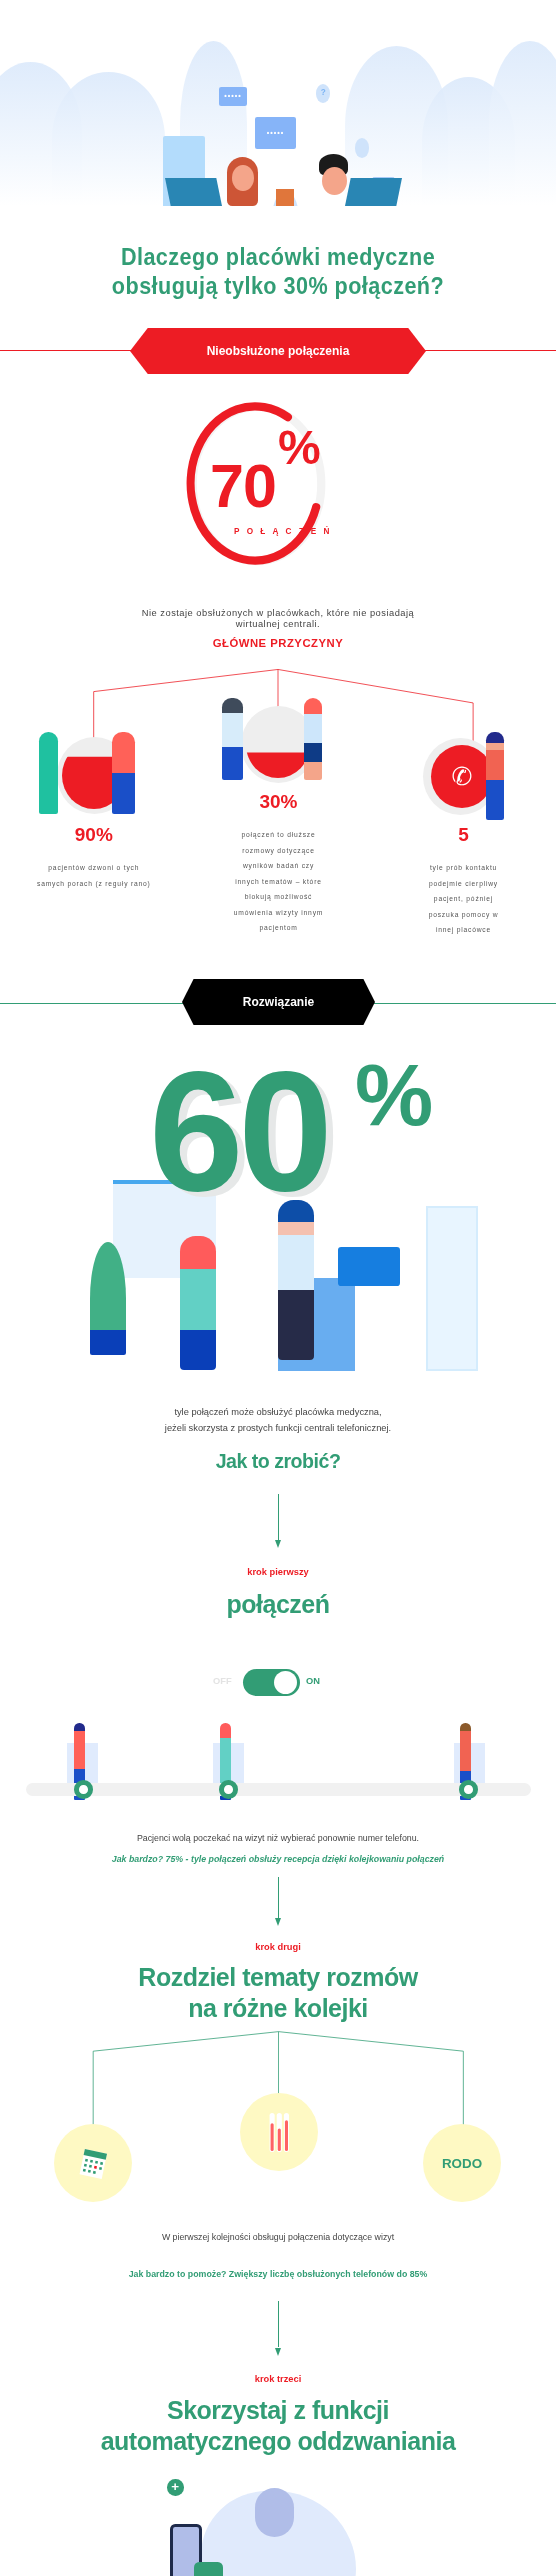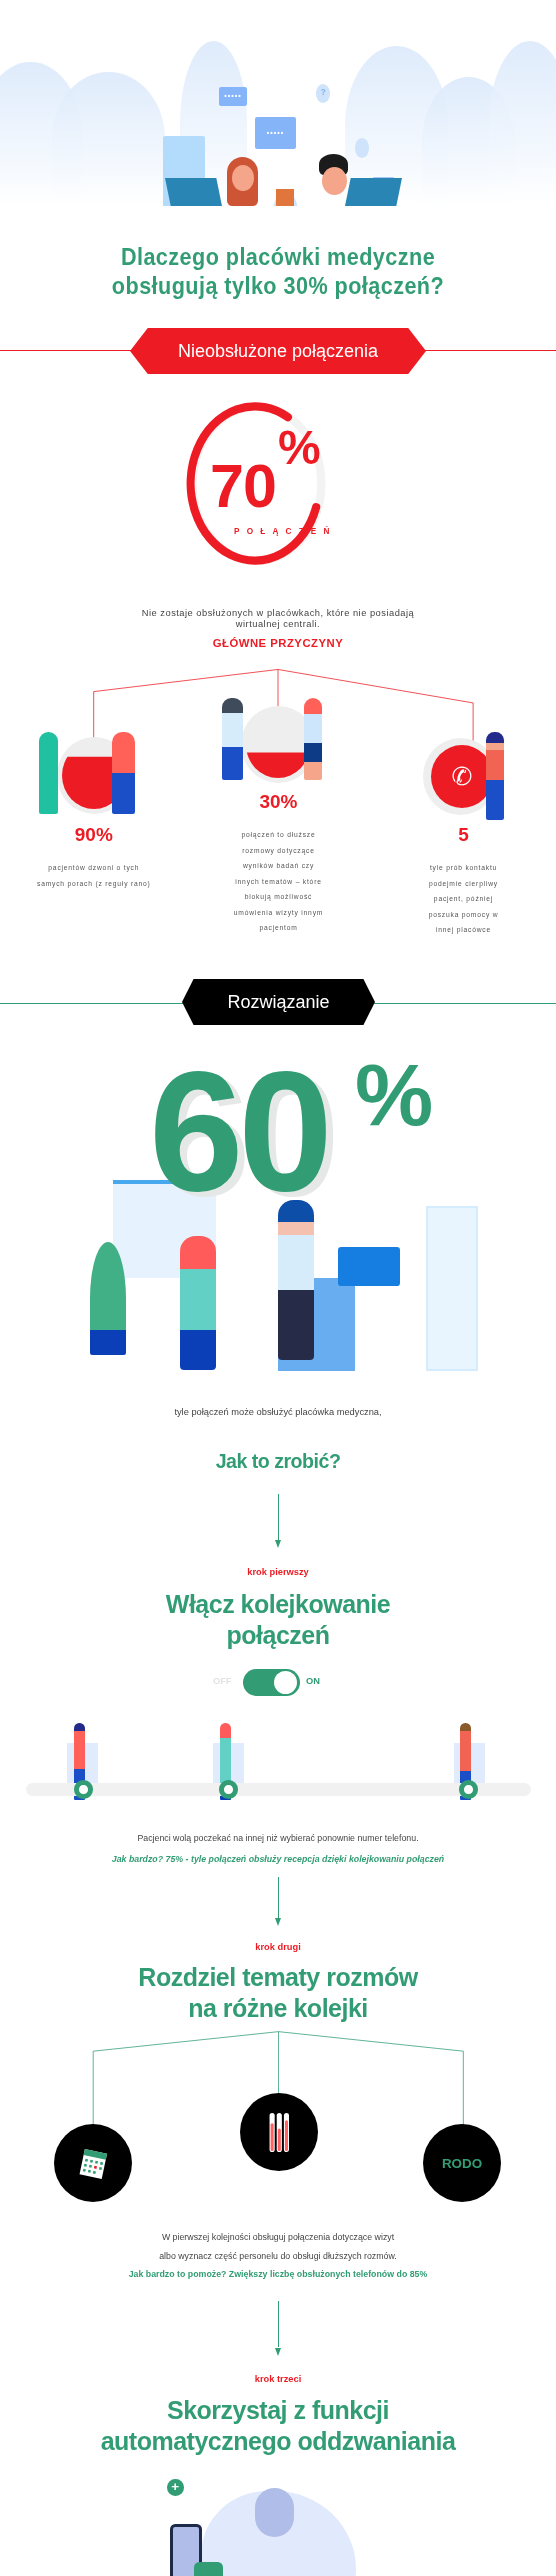--- a/index.html
+++ b/index.html
@@ -11,21 +11,21 @@
   
   .hero { top: 0; left: 0; width: 556px; height: 206px; overflow: hidden; }
   .hill { position: absolute; background: linear-gradient(180deg, #dbe9fb 0%, #f3f8fe 70%, #ffffff 100%); border-radius: 50% 50% 0 0; opacity: .9; }
   .bubble { position: absolute; background: #86b4f8; border-radius: 2.1px; color: #fff; font-size: 7.2px; font-weight: bold; text-align: center; letter-spacing: 1px; }
   .round-ico { position: absolute; border-radius: 50%; background: #cfe3fb; color: #7cb4f4; font-weight: bold; text-align: center; }
 
   .main-title { top: 242px; font-family: "Liberation Sans", sans-serif; font-weight: bold; font-size: 24px; line-height: 29px; color: #329d75; letter-spacing: 0.5px; transform: scaleX(.9); }
 
   
   .ribbon-line { height: 1px; left: 0; width: 556px; }
-  .ribbon { height: 46px; clip-path: polygon(6% 0, 94% 0, 100% 50%, 94% 100%, 6% 100%, 0 50%); color: #fff; font-weight: normal; font-size: 18px; display: flex; align-items: center; justify-content: center; border-radius: 2.1px; }
+  .ribbon { height: 46px; clip-path: polygon(6% 0, 94% 0, 100% 50%, 94% 100%, 6% 100%, 0 50%); color: #fff; font-weight: bold; font-size: 12px; display: flex; align-items: center; justify-content: center; border-radius: 2.1px; }
 
   
   .ring70 { top: 399px; left: 185px; width: 144px; height: 170px; }
   .big70 { top: 451px; left: 210px; font-size: 61px; font-weight: bold; color: #ed1c24; letter-spacing: -1px; }
   .pct70 { top: 420px; left: 278px; font-size: 48px; font-weight: bold; color: #ed1c24; }
   .polaczen { top: 527px; left: 234px; font-size: 8.2px; font-weight: bold; color: #ed1c24; letter-spacing: 7.2px; }
   .sub70 { top: 608px; font-size: 9.3px; line-height: 11.3px; color: #444; letter-spacing: 0.5px; }
   .glowne { top: 637px; font-size: 11.3px; font-weight: bold; color: #ed1c24; letter-spacing: 0.5px; }
 
   
@@ -51,21 +51,21 @@
   
   .toggle { top: 1669px; left: 243px; width: 57px; height: 27px; background: #329d75; border-radius: 13.4px; }
   .toggle-knob { top: 1671px; left: 274px; width: 23px; height: 23px; border-radius: 50%; background: #fff; }
   .toggle-off { top: 1676px; left: 213px; font-size: 9.3px; font-weight: bold; color: #e3e3e3; }
   .toggle-on { top: 1676px; left: 306px; font-size: 9.3px; font-weight: bold; color: #329d75; }
 
   .timeline-bar { top: 1783px; left: 26px; width: 505px; height: 13.4px; border-radius: 6.7px; background: #f1f1f1; }
   .tl-dot { width: 18.5px; height: 18.5px; border-radius: 50%; border: 5.2px solid #329d75; background: #fff; }
   .tl-person { width: 31px; height: 46px; background: #e0ebfd; }
 
-  .topic-circle { border-radius: 50%; background: #000000; display: flex; align-items: center; justify-content: center; }
+  .topic-circle { border-radius: 50%; background: #fef9c3; display: flex; align-items: center; justify-content: center; }
 </style>
 </head>
 <body>
 
 <div class="abs hero">
   <div class="hill" style="left:-20.6px;top:62px;width:103px;height:144px;"></div>
   <div class="hill" style="left:52px;top:72px;width:113px;height:134px;"></div>
   <div class="hill" style="left:180px;top:41px;width:67px;height:165px;"></div>
   <div class="hill" style="left:345px;top:46px;width:103px;height:160px;"></div>
   <div class="hill" style="left:422px;top:77px;width:93px;height:129px;"></div>
@@ -152,49 +152,49 @@
 <div class="abs big90">60</div>
 <div class="abs pct90">%</div>
 <div class="abs" style="left:278px;top:1278px;width:77px;height:93px;background:#68adf0;"></div>
 <div class="abs" style="left:338px;top:1247px;width:62px;height:39px;background:#167ee0;border-radius:3.1px;"></div>
 <div class="abs" style="left:180px;top:1236px;width:36px;height:134px;background:linear-gradient(180deg,#ff5b5b 0 25%,#62d0c5 25% 70%,#0a3fb8 70%);border-radius:15.5px 15.5px 4.1px 4.1px;"></div>
 <div class="abs" style="left:278px;top:1200px;width:36px;height:160px;background:linear-gradient(180deg,#0d4ea8 0 14%,#f4c1b0 14% 22%,#d7ecfb 22% 56%,#262b48 56%);border-radius:15.5px 15.5px 4.1px 4.1px;"></div>
 <div class="abs" style="left:90px;top:1242px;width:36px;height:113px;background:linear-gradient(180deg,#41b086 0 78%,#0a3fb8 78%);border-radius:50% 50% 2.1px 2.1px;"></div>
 
 <div class="abs center-text desc90">
   <div>tyle połączeń może obsłużyć placówka medyczna,</div>
+  <div>jeżeli skorzysta z prostych funkcji centrali telefonicznej.</div>
 </div>
 <div class="abs center-text jak">Jak to zrobić?</div>
 
 <div class="abs arrow-line" style="top:1494px;height:46px;"></div>
 <div class="abs arrow-head" style="top:1540px;"></div>
 
 <div class="abs center-text krok" style="top:1567px;">krok pierwszy</div>
 <div class="abs center-text step-title" style="top:1589px;">
-  <div>Włącz kolejkowanie</div>
   <div>połączeń</div>
 </div>
 <div class="abs toggle-off">OFF</div>
 <div class="abs toggle"></div>
 <div class="abs toggle-knob"></div>
 <div class="abs toggle-on">ON</div>
 
 <div class="abs tl-person" style="left:67px;top:1743px;"></div>
 <div class="abs" style="left:74px;top:1723px;width:11.3px;height:77px;background:linear-gradient(180deg,#222a8c 0 10%,#ff6158 10% 60%,#1a4fc8 60%);border-radius:5.2px 5.2px 1px 1px;"></div>
 <div class="abs tl-person" style="left:213px;top:1743px;"></div>
 <div class="abs" style="left:220px;top:1723px;width:11.3px;height:77px;background:linear-gradient(180deg,#ff5b5b 0 20%,#62d0c5 20% 85%,#0a3fb8 85%);border-radius:5.2px 5.2px 1px 1px;"></div>
 <div class="abs tl-person" style="left:454px;top:1743px;"></div>
 <div class="abs" style="left:460px;top:1723px;width:11.3px;height:77px;background:linear-gradient(180deg,#8b5a2b 0 10%,#f16352 10% 62%,#1a4fc8 62%);border-radius:5.2px 5.2px 1px 1px;"></div>
 
 <div class="abs timeline-bar"></div>
 <div class="abs tl-dot" style="left:74px;top:1780px;"></div>
 <div class="abs tl-dot" style="left:219px;top:1780px;"></div>
 <div class="abs tl-dot" style="left:459px;top:1780px;"></div>
 
-<div class="abs center-text step-desc" style="top:1829px;">Pacjenci wolą poczekać na innej niż wybierać ponownie numer telefonu.</div>
+<div class="abs center-text step-desc" style="top:1829px;">Pacjenci wolą poczekać na wizyt niż wybierać ponownie numer telefonu.</div>
 <div class="abs center-text step-accent" style="top:1850px;font-style:italic;">Jak bardzo?  75% - tyle połączeń obsłuży recepcja dzięki kolejkowaniu połączeń</div>
 
 <div class="abs arrow-line" style="top:1877px;height:41px;"></div>
 <div class="abs arrow-head" style="top:1918px;"></div>
 
 <div class="abs center-text krok" style="top:1942px;text-align:center;">krok drugi</div>
 <div class="abs center-text step-title" style="top:1962px;">
   <div>Rozdziel tematy rozmów</div>
   <div>na różne kolejki</div>
 </div>
@@ -232,21 +232,20 @@
     <rect x="29" y="2" width="10" height="76" rx="5" fill="#fff"></rect>
       <rect x="31" y="16" width="6" height="60" rx="3" fill="#ff6363"></rect>
   </svg>
 </div>
 <div class="abs topic-circle" style="left:423px;top:2124px;width:78px;height:78px;">
   <span style="font-size:13.4px;font-weight:bold;color:#329d75;">RODO</span>
 </div>
 
 <div class="abs center-text step-desc" style="top:2228px;">
   <div>W pierwszej kolejności obsługuj połączenia dotyczące wizyt</div>
-  <div>albo wyznacz część personelu do obsługi dłuższych rozmów.</div>
 </div>
 <div class="abs center-text step-accent" style="top:2265px;">Jak bardzo to pomoże? Zwiększy liczbę obsłużonych telefonów do 85%</div>
 
 <div class="abs arrow-line" style="top:2301px;height:46px;"></div>
 <div class="abs arrow-head" style="top:2348px;"></div>
 
 <div class="abs center-text krok" style="top:2374px;">krok trzeci</div>
 <div class="abs center-text step-title" style="top:2395px;">
   <div>Skorzystaj z funkcji</div>
   <div>automatycznego oddzwaniania</div>

